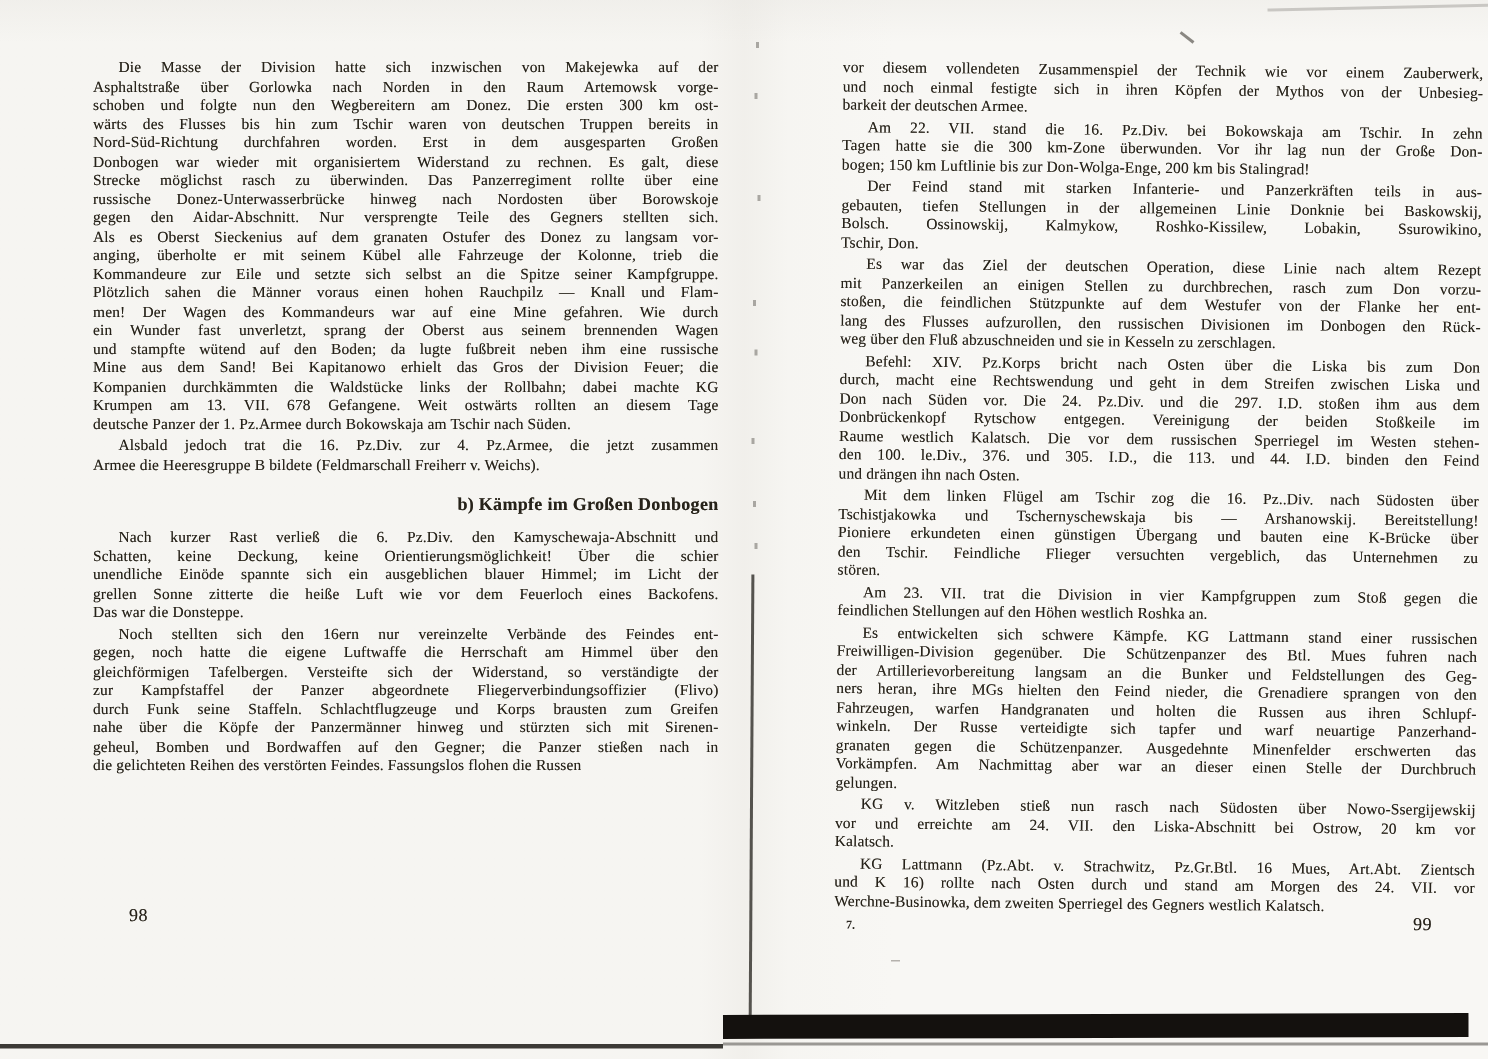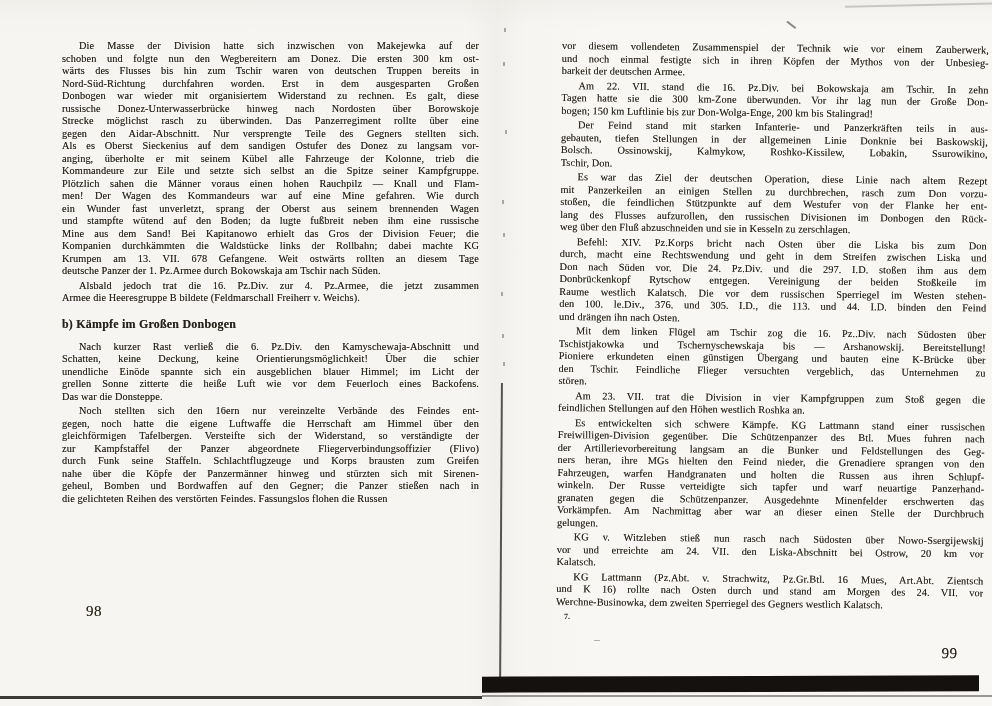--- a/index.html
+++ b/index.html
@@ -29,33 +29,33 @@
   .para { margin-top: 2px; }
   .para:first-child { margin-top: 0; }
   .line {
     height: 12.5px; line-height: 12.5px;
     text-align: justify; text-align-last: justify;
     overflow: hidden; white-space: normal;
   }
   .line.last  { text-align-last: left; }
   .line.first { text-indent: 17px; }
   .heading {
-    text-align: left; font-weight: bold;
+    text-align: right; font-weight: bold;
     font-size: 12px; letter-spacing: 0.2px;
     height: 14px; line-height: 14px;
     margin: 12px 0 10px 0;
     text-shadow: 0 0 0.4px rgba(45,38,30,0.55);
   }
   .pagenum {
     position: absolute;
-    font-size: 15px; letter-spacing: 0.4px;
+    font-size: 12px; letter-spacing: 0.4px;
     text-shadow: 0 0 0.4px rgba(45,38,30,0.5);
   }
   .pagenum.num-left  { left: 24px;  top: 563px; }
-  .pagenum.num-right { left: 386px; top: 565px; margin-top: 36px; }
+  .pagenum.num-right { left: 386px; top: 565px; }
   .signature {
     position: absolute; left: 8px; top: 572px;
     font-size: 8px; font-weight: bold; color: #2c2822;
   }
   
   .gutter-line {
     position: absolute; left: 500px; top: 383px;
     width: 1.5px; height: 305px; background: #3a3733;
     transform: rotate(0.35deg); opacity: 0.85;
   }
@@ -74,28 +74,29 @@
 </style>
 </head>
 <body>
 
 <div class="scan">
 
   <div class="page left">
     <div class="textblock">
         <div class="para">
           <div class="line first">Die Masse der Division hatte sich inzwischen von Makejewka auf der</div>
+          <div class="line">Asphaltstraße über Gorlowka nach Norden in den Raum Artemowsk vorge-</div>
           <div class="line">schoben und folgte nun den Wegbereitern am Donez. Die ersten 300 km ost-</div>
           <div class="line">wärts des Flusses bis hin zum Tschir waren von deutschen Truppen bereits in</div>
           <div class="line">Nord-Süd-Richtung durchfahren worden. Erst in dem ausgesparten Großen</div>
           <div class="line">Donbogen war wieder mit organisiertem Widerstand zu rechnen. Es galt, diese</div>
+          <div class="line">Strecke möglichst rasch zu überwinden. Das Panzerregiment rollte über eine</div>
           <div class="line">russische Donez-Unterwasserbrücke hinweg nach Nordosten über Borowskoje</div>
-          <div class="line">Strecke möglichst rasch zu überwinden. Das Panzerregiment rollte über eine</div>
           <div class="line">gegen den Aidar-Abschnitt. Nur versprengte Teile des Gegners stellten sich.</div>
-          <div class="line">Als es Oberst Sieckenius auf dem sandigen Ostufer des Donez zu langsam vor-</div>
+          <div class="line">Als es Oberst Sieckenius auf dem granaten Ostufer des Donez zu langsam vor-</div>
           <div class="line">anging, überholte er mit seinem Kübel alle Fahrzeuge der Kolonne, trieb die</div>
           <div class="line">Kommandeure zur Eile und setzte sich selbst an die Spitze seiner Kampfgruppe.</div>
           <div class="line">Plötzlich sahen die Männer voraus einen hohen Rauchpilz — Knall und Flam-</div>
           <div class="line">men! Der Wagen des Kommandeurs war auf eine Mine gefahren. Wie durch</div>
           <div class="line">ein Wunder fast unverletzt, sprang der Oberst aus seinem brennenden Wagen</div>
           <div class="line">und stampfte wütend auf den Boden; da lugte fußbreit neben ihm eine russische</div>
           <div class="line">Mine aus dem Sand! Bei Kapitanowo erhielt das Gros der Division Feuer; die</div>
           <div class="line">Kompanien durchkämmten die Waldstücke links der Rollbahn; dabei machte KG</div>
           <div class="line">Krumpen am 13. VII. 678 Gefangene. Weit ostwärts rollten an diesem Tage</div>
           <div class="line last">deutsche Panzer der 1. Pz.Armee durch Bokowskaja am Tschir nach Süden.</div>

